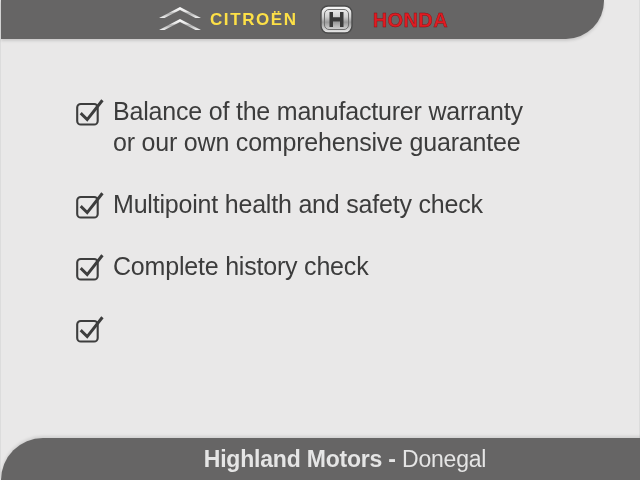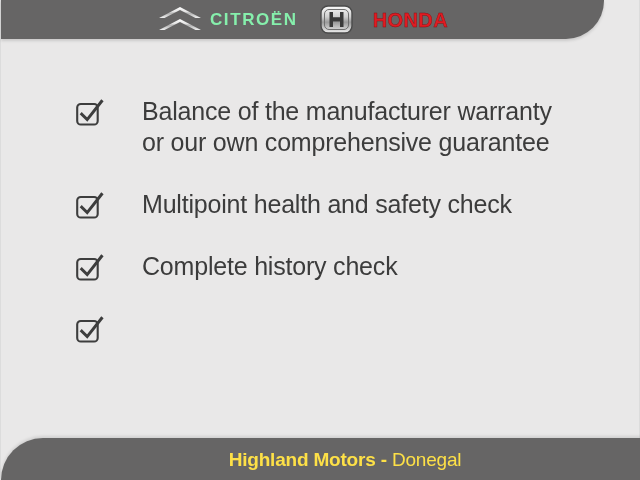--- a/index.html
+++ b/index.html
@@ -51,21 +51,21 @@
     align-items: center;
     gap: 7px;
     height: 30px;
   }
   .citroen-mark {
     width: 46px;
     height: 28px;
     position: relative;
   }
   .citroen-text {
-    color: #86efac;
+    color: #fde047;
     font-size: 17px;
     font-weight: bold;
     letter-spacing: 1.6px;
     line-height: 1;
     white-space: nowrap;
   }
 
   
   .honda-logo {
     display: flex;
@@ -107,21 +107,20 @@
     width: 38px;
     flex: 0 0 38px;
     padding-top: 2px;
   }
   .check-icon {
     display: block;
     width: 30px;
     height: 30px;
   }
   .feature-text {
-    margin-left: 29px;
     color: #3c3c3c;
     font-size: 25px;
     font-weight: 300;
     line-height: 1.25;
     letter-spacing: -0.2px;
     white-space: pre-line;
   }
 
   
   .footer-bar {
@@ -131,22 +130,22 @@
     width: 640px;
     height: 42px;
     background: #666565;
     border-top-left-radius: 44px;
     display: flex;
     align-items: center;
     justify-content: center;
     box-shadow: 0 -2px 3px rgba(0,0,0,0.10);
   }
   .footer-text {
-    color: #fde047;
-    font-size: 19px;
+    color: #e5e5e5;
+    font-size: 23px;
     line-height: 1;
     white-space: nowrap;
     letter-spacing: -0.2px;
     margin-left: 48px;
   }
   .footer-name {
     font-weight: bold;
   }
   .footer-sep {
     font-weight: bold;

